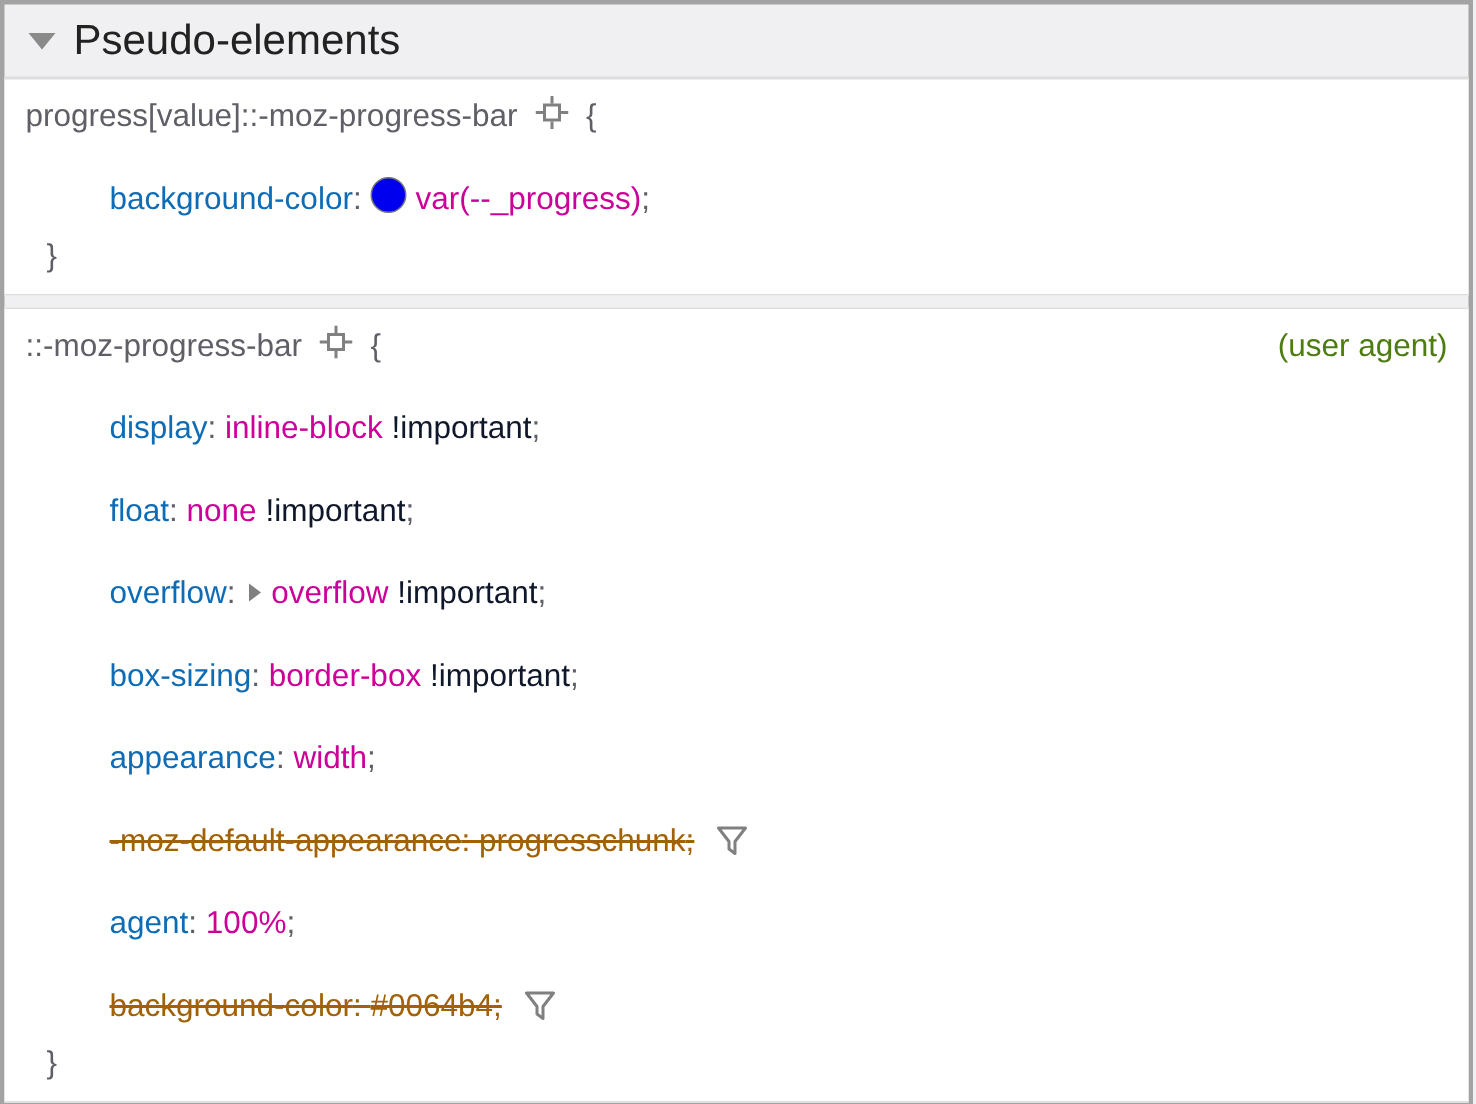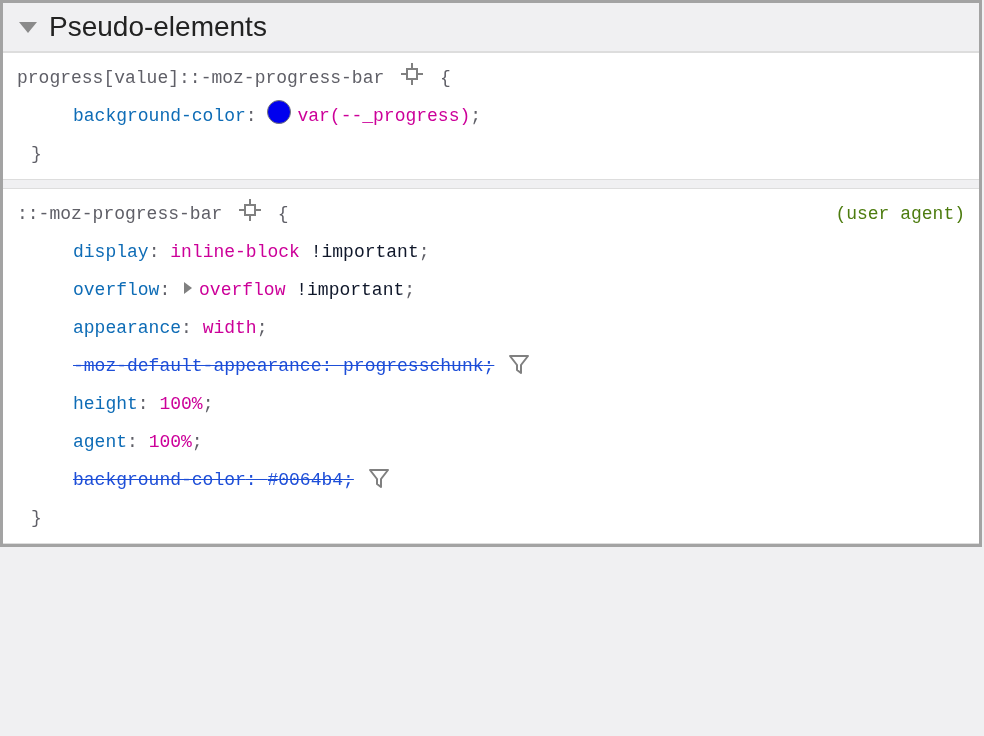--- a/index.html
+++ b/index.html
@@ -1,28 +1,28 @@
 <!DOCTYPE html>
 <html><head>
 <meta charset="utf-8">
 <style>
 html,body{margin:0;padding:0;font-family:-apple-system,BlinkMacSystemFont,"Segoe UI",Helvetica,Arial,sans-serif;font-size:26px;background:#f0f0f2;color:#222;}
 .panel{border:3px solid #a3a3a3;background:#f0f0f2;width:982px;box-sizing:border-box;}
 .header{display:flex;align-items:center;padding:8px 16px;border-bottom:1px solid #ddd;}
 .tw{display:inline-block;width:0;height:0;border-left:9px solid transparent;border-right:9px solid transparent;border-top:11px solid #8a8a8a;margin-right:12px;}
 .header-title{font-size:28px;}
-.rule-block{background:#fff;border-top:1px solid #ddd;border-bottom:1px solid #ddd;padding:6px 14px 6px 14px;font-family:Liberation Mono, monospace;font-size:18px;line-height:38px;}
+.rule-block{background:#fff;border-top:1px solid #ddd;border-bottom:1px solid #ddd;padding:6px 14px 6px 14px;font-family:Liberation Sans, sans-serif;font-size:21px;line-height:38px;}
 .rule-block+.rule-block{margin-top:8px;}
 .selector,.brace,.punct{color:#5f5f67;}
 .source{float:right;color:#4d7c0f;}
-.decl{padding-left:56px;position:relative;}
+.decl{padding-left:56px;position:relative;margin-top:17px;}
 .pn{color:#0e6cb6;}
 .pv{color:#cc0099;}
 .important{color:#0f172a;}
-.strike{color:#1d4ed8;text-decoration:line-through;text-align:center;}
+.strike{color:#a16207;text-decoration:line-through;text-align:center;}
 .color-swatch{display:inline-block;width:22px;height:22px;border-radius:50%;border:1px solid #777;vertical-align:-3px;margin-right:6px;}
 .ic-selnode{display:inline-block;vertical-align:-2px;margin:0 6px;}
 .ic-selnode svg{display:block;}
 .ic-filter{display:inline-block;vertical-align:-4px;margin-left:14px;}
 .ic-filter svg{display:block;}
 .ic-expand{display:inline-block;vertical-align:0;margin-right:4px;}
 .brace-close{padding-left:14px;}
 </style>
 </head>
 <body>
@@ -65,34 +65,35 @@
             <line x1="0" y1="11" x2="5" y2="11" stroke="#808080" stroke-width="2"></line>
             <line x1="17" y1="11" x2="22" y2="11" stroke="#808080" stroke-width="2"></line>
           </svg>
       </span>
       <span class="brace">{</span>
       <span class="source">(user agent)</span>
     </div>
 
     <div class="decl"><span class="pn">display</span><span class="punct">: </span><span class="pv">inline-block </span><span class="pv important">!important</span><span class="punct">;</span></div>
 
+    <div class="decl"><span class="pn">float</span><span class="punct">: </span><span class="pv">none </span><span class="pv important">!important</span><span class="punct">;</span></div>
 
 
     <div class="decl"><span class="pn">overflow</span><span class="punct">: </span><span class="ic-expand"><svg width="14" height="14" viewBox="0 0 14 14">
             <polygon points="3,1 11,7 3,13" fill="#808080"></polygon>
           </svg></span><span class="pv">overflow </span><span class="pv important">!important</span><span class="punct">;</span></div>
 
+    <div class="decl"><span class="pn">box-sizing</span><span class="punct">: </span><span class="pv">border-box </span><span class="pv important">!important</span><span class="punct">;</span></div>
 
     <div class="decl"><span class="pn">appearance</span><span class="punct">: </span><span class="pv">width</span><span class="punct">;</span></div>
 
     <div class="decl"><span class="strike"><span>-moz-default-appearance</span><span>: </span><span>progresschunk</span><span>;</span></span><span class="ic-filter"><svg width="22" height="22" viewBox="0 0 22 22">
             <polygon points="2,3 20,3 13,12 13,20 9,17 9,12" fill="none" stroke="#808080" stroke-width="2" stroke-linejoin="round"></polygon>
           </svg></span></div>
 
-    <div class="decl"><span class="pn">height</span><span class="punct">: </span><span class="pv">100%</span><span class="punct">;</span></div>
 
     <div class="decl"><span class="pn">agent</span><span class="punct">: </span><span class="pv">100%</span><span class="punct">;</span></div>
 
     <div class="decl"><span class="strike"><span>background-color</span><span>: </span><span>#0064b4</span><span>;</span></span><span class="ic-filter"><svg width="22" height="22" viewBox="0 0 22 22">
             <polygon points="2,3 20,3 13,12 13,20 9,17 9,12" fill="none" stroke="#808080" stroke-width="2" stroke-linejoin="round"></polygon>
           </svg></span></div>
 
     <div class="brace brace-close">}</div>
   </div>
 

